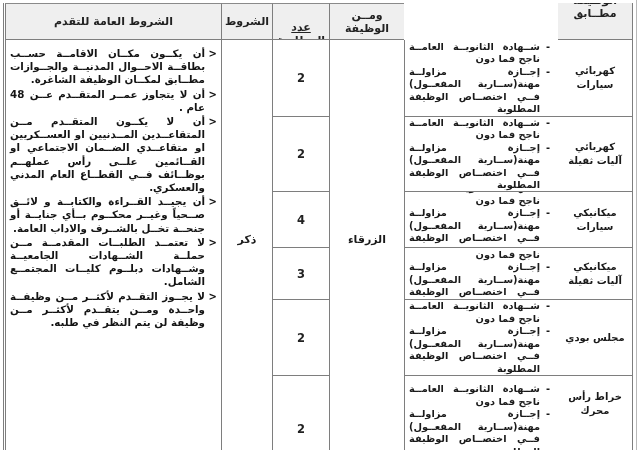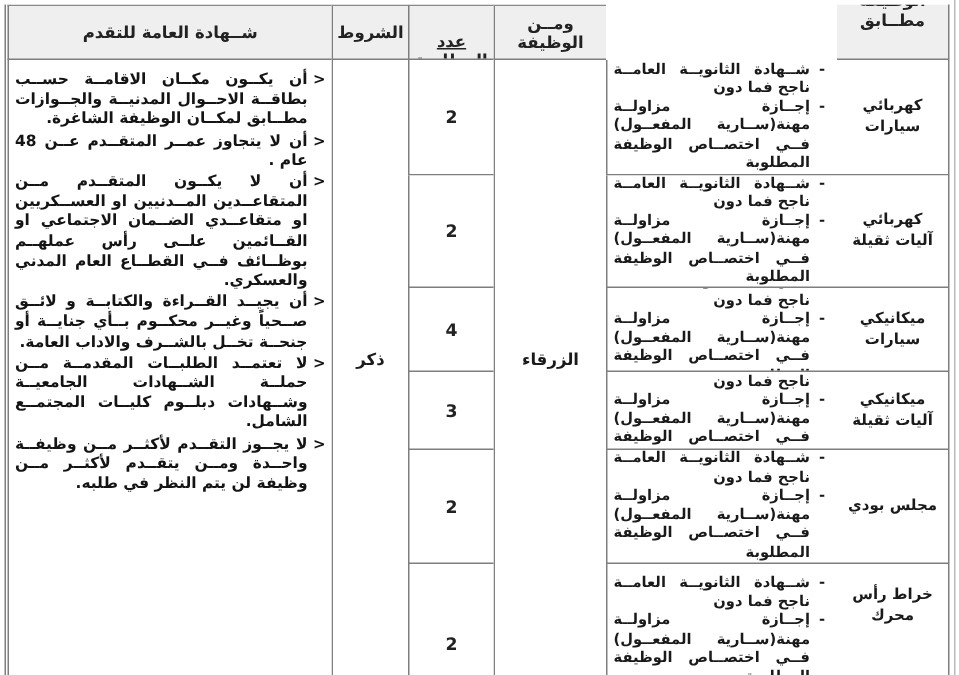--- a/index.html
+++ b/index.html
@@ -77,21 +77,21 @@
     <div class="cell head c-count">
       <span class="stack">
         <span class="u">عدد</span>
         <span>المطلوبة</span>
       </span>
     </div>
     <div class="cell head c-gender">
       <span>الشروط</span>
     </div>
     <div class="cell head c-general">
-      <span>شــهادة العامة للتقدم</span>
+      <span>الشروط العامة للتقدم</span>
     </div>
 
     <div class="cell mid c-loc rowspan">
       <span>الزرقاء</span>
     </div>
     <div class="cell mid c-gender rowspan">
       <span>ذكر</span>
     </div>
     <div class="cell general c-general rowspan">
       <div class="gi">

